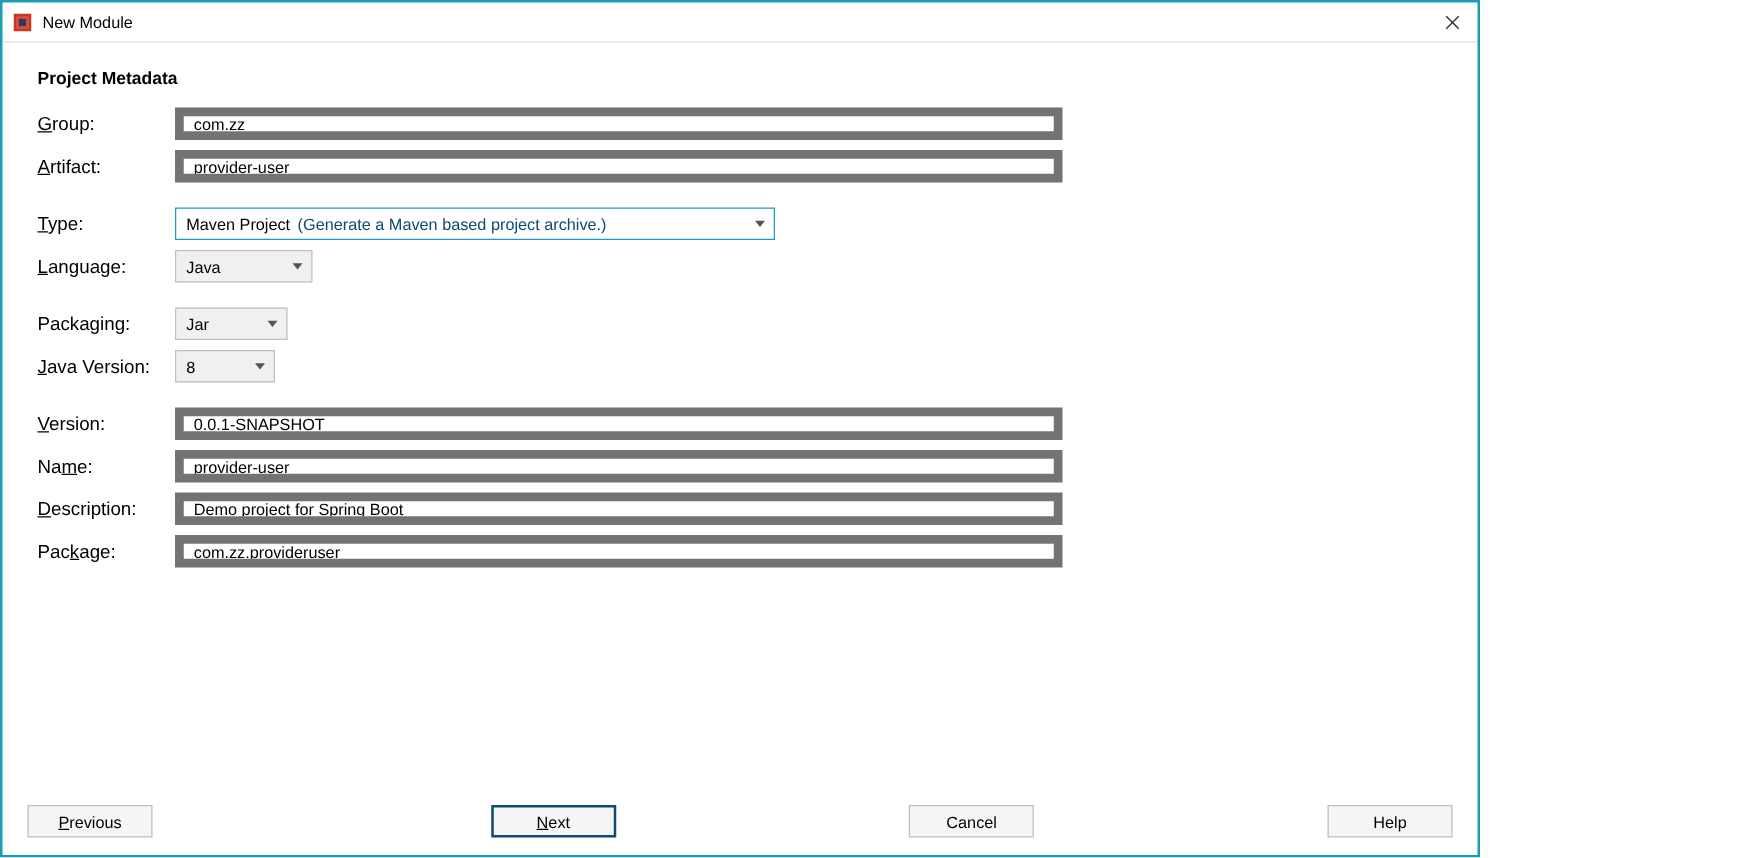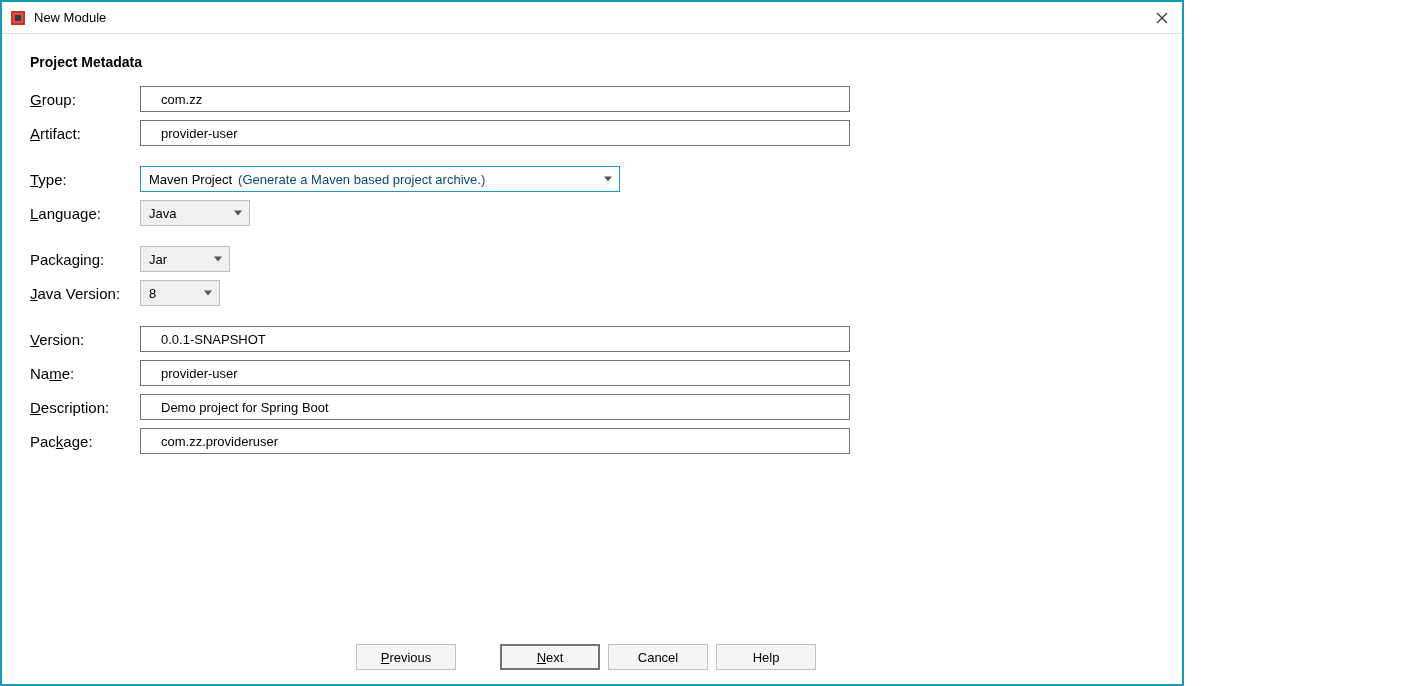--- a/index.html
+++ b/index.html
@@ -8,33 +8,33 @@
 .titlebar { height: 32px; display: flex; align-items: center; padding: 0 8px; border-bottom: 1px solid #e0e0e0; }
 .titlebar-icon { width: 16px; height: 16px; margin-right: 8px; display: inline-flex; align-items: center; justify-content: center; }
 .titlebar-title { flex: 1; font-size: 13px; }
 .titlebar-close { width: 24px; height: 24px; display: flex; align-items: center; justify-content: center; cursor: pointer; font-size: 14px; }
 .content { flex: 1; padding: 20px 28px 10px 28px; display: flex; flex-direction: column; }
 .section-title { font-weight: bold; font-size: 14px; margin-bottom: 16px; }
 .form { display: flex; flex-direction: column; }
 .row { display: flex; align-items: center; margin-bottom: 8px; }
 .row.gap-top { margin-top: 12px; }
 .label { width: 110px; flex-shrink: 0; font-size: 15px; }
-.input-text { flex: 1; max-width: 710px; height: 26px; border: 1px solid #737373; padding: 0 20px; font-size: 13px; font-family: inherit; background: #fff; }
+.input-text { flex: 1; max-width: 710px; height: 26px; border: 7px solid #737373; padding: 0 8px; font-size: 13px; font-family: inherit; background: #fff; }
 .combo { height: 26px; border: 1px solid #bfbfbf; background: #f0f0f0; padding: 0 24px 0 8px; font-size: 13px; font-family: inherit; position: relative; cursor: pointer; appearance: none; }
 .combo-wrap { position: relative; display: inline-block; }
 .combo-wrap::after { content: ""; position: absolute; right: 8px; top: 50%; transform: translateY(-50%); width: 0; height: 0; border-left: 4px solid transparent; border-right: 4px solid transparent; border-top: 5px solid #555; pointer-events: none; }
 .combo-type { width: 480px; border: 1px solid #2196c9; background: #fff; color: #000; }
 .combo-type-hint { color: #0c4a6e; }
 .combo-sm { width: 110px; }
 .combo-xs { width: 90px; }
 .combo-xxs { width: 80px; }
 .filler { flex: 1; }
-.button-bar { display: flex; justify-content: center; padding: 10px 20px 14px 8px; gap: 8px; }
+.button-bar { display: flex; justify-content: space-between; padding: 10px 20px 14px 20px; gap: 8px; }
 .btn { min-width: 100px; height: 26px; border: 1px solid #bfbfbf; background: #f5f5f5; font-size: 13px; font-family: inherit; cursor: pointer; padding: 0 14px; }
-.btn.primary { border: 2px solid #737373; margin-left: 36px; }
+.btn.primary { border: 2px solid #0c4a6e; margin-left: 36px; }
 .mnemonic { text-decoration: underline; }
 </style>
 </head>
 <body>
 
 <div class="window">
   <div class="titlebar">
     <span class="titlebar-icon">
       <svg width="16" height="16" viewBox="0 0 16 16">
           <rect x="1" y="1" width="14" height="14" fill="#c0392b"></rect>

